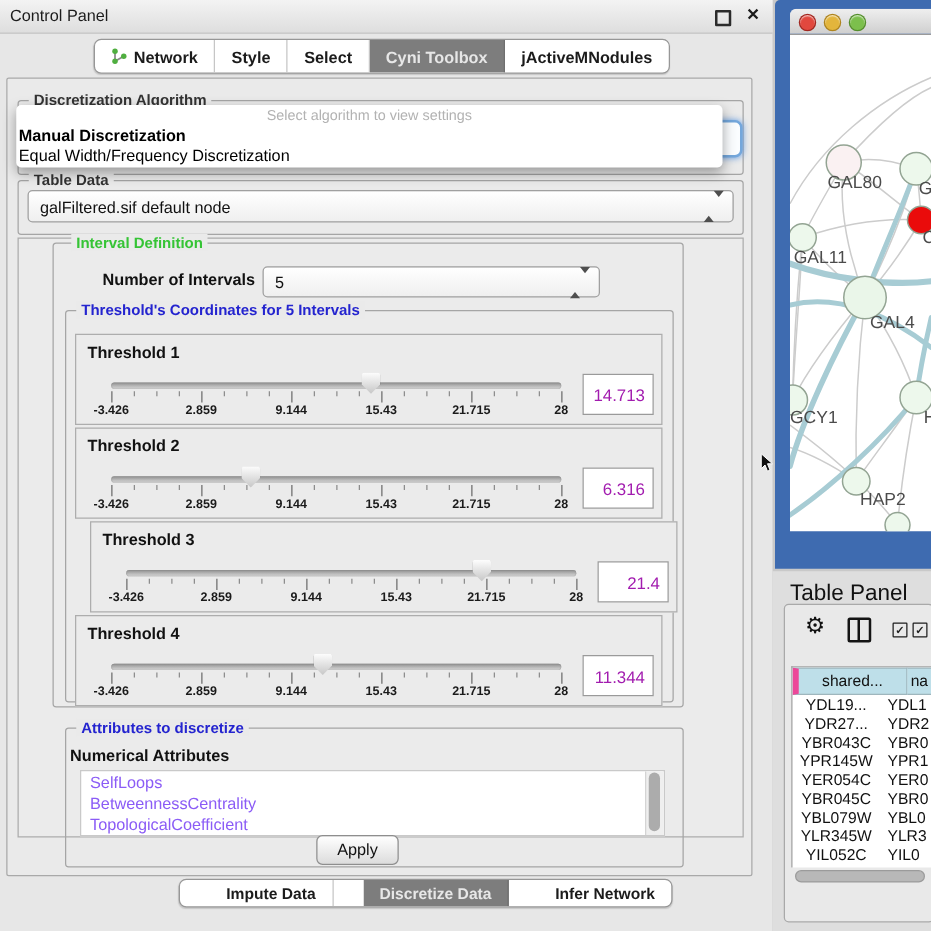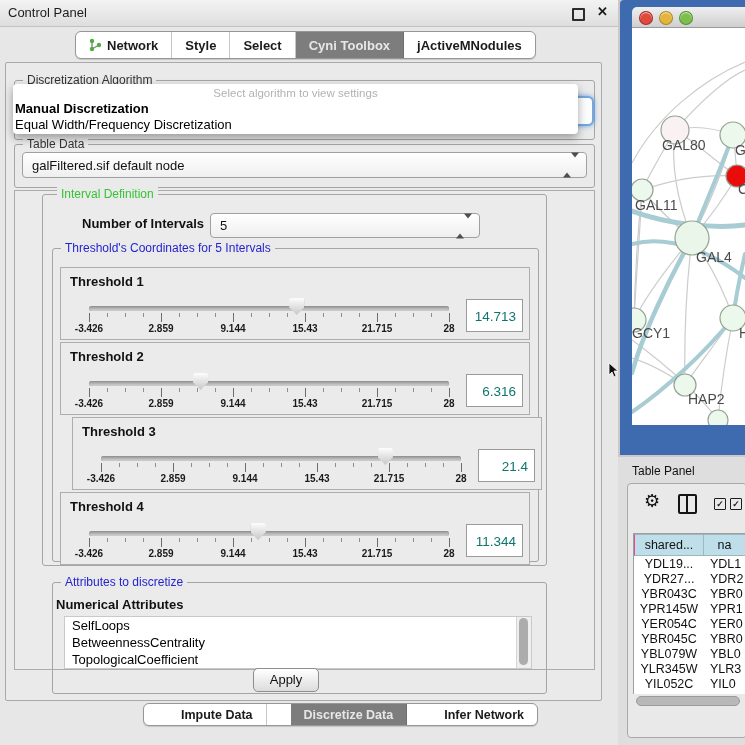--- a/index.html
+++ b/index.html
@@ -20,21 +20,21 @@
   .seg-item:last-child{border-right:none;}
   .seg-item.active{background:#7d7d7d;color:#e7e7e7;border-right-color:#6f6f6f;}
   .top-seg{left:75px;top:31px;height:26px;}
   .bottom-seg{left:143px;top:703px;height:21px;}
   .bottom-seg .seg-item{font-size:12.5px;margin-left:24px;}
   
   .cbox{position:absolute;left:5px;top:62px;width:595px;height:637px;border:1px solid #a9a9a9;
         border-radius:2px;background:#eaeaea;}
   .group{position:absolute;border:1px solid #a5a5a5;border-radius:3px;}
   .group-title{position:absolute;top:-8px;left:8px;background:#eaeaea;padding:0 4px;font-size:12px;
-               font-weight:normal;color:#333;white-space:nowrap;}
+               font-weight:bold;color:#333;white-space:nowrap;}
   .t-green{color:#35c435;}
   .t-blue{color:#2424cf;}
   
   .combo{position:absolute;background:linear-gradient(#ffffff,#efefef);border:1px solid #a0a0a0;
          border-radius:4px;font-size:13px;color:#111;}
   .combo .val{position:absolute;left:9px;top:0;bottom:0;display:flex;align-items:center;}
   .stepper{position:absolute;right:7px;top:50%;transform:translateY(-50%);}
   .arr-up{width:0;height:0;border-left:4px solid transparent;border-right:4px solid transparent;
           border-bottom:5px solid #4e4e4e;margin-bottom:2px;}
   .arr-dn{width:0;height:0;border-left:4px solid transparent;border-right:4px solid transparent;
@@ -61,50 +61,50 @@
              background:linear-gradient(#fdfdfd,#c7c7c7);
              clip-path:polygon(8% 0,92% 0,100% 12%,100% 55%,50% 100%,0 55%,0 12%);
              filter:drop-shadow(0 1px 1px rgba(0,0,0,.45));}
   .tickrow{position:absolute;left:28px;top:45px;width:360px;height:10px;}
   .tick{position:absolute;width:1px;background:#6d6d6d;top:0;}
   .tick.minor{height:4px;opacity:.75;}
   .tick.major{height:9px;}
   .ticklabels{position:absolute;left:28px;top:55px;width:360px;height:12px;}
   .ticklabel{position:absolute;transform:translateX(-50%);font-size:10px;font-weight:bold;color:#1a1a1a;white-space:nowrap;}
   .thr-value{position:absolute;left:405px;top:31px;width:57px;height:33px;background:#fff;border:1px solid #9a9a9a;
-             font-size:13.5px;color:#0f766e;text-align:right;line-height:33px;padding-right:6px;box-sizing:border-box;}
+             font-size:13.5px;color:#a21caf;text-align:right;line-height:33px;padding-right:6px;box-sizing:border-box;}
   
   .num-attr-label{position:absolute;left:56px;top:597px;font-size:13px;font-weight:bold;color:#111;}
   .attr-list{position:absolute;left:64px;top:616px;width:466px;height:51px;background:#fff;border:1px solid #c9c9c9;overflow:hidden;}
-  .attr-item{font-size:13px;color:#000000;line-height:17px;padding-left:7px;white-space:nowrap;}
+  .attr-item{font-size:13px;color:#8b5cf6;line-height:17px;padding-left:7px;white-space:nowrap;}
   .attr-scroll{position:absolute;right:0;top:0;bottom:0;width:14px;background:#efefef;border-left:1px solid #d4d4d4;}
   .attr-scroll .thumb{position:absolute;left:2px;top:1px;width:9px;height:47px;background:#acacac;border-radius:5px;}
   .apply-btn{position:absolute;left:253px;top:668px;width:64px;height:22px;border:1px solid #8e8e8e;border-radius:5px;
              background:linear-gradient(#ffffff,#dcdcdc);font-size:13px;color:#111;text-align:center;line-height:22px;}
   
   .netwin{position:absolute;left:620px;top:0;width:125px;height:455px;background:#3e6bb0;border-radius:4px 0 0 0;}
   .nw-titlebar{position:absolute;left:12px;top:7px;width:113px;height:20px;
                background:linear-gradient(#efefef,#cfcfcf);border-radius:5px 0 0 0;border-bottom:1px solid #9a9a9a;}
   .light{position:absolute;top:4px;width:12px;height:12px;border-radius:50%;box-shadow:inset 0 1px 1px rgba(255,255,255,.7);}
   .nw-canvas{position:absolute;left:12px;top:28px;width:113px;height:397px;background:#fff;}
   
   .tp{position:absolute;left:618px;top:457px;width:127px;height:288px;background:#dedede;}
-  .tp-title{position:absolute;left:14px;top:7px;font-size:12px;color:#111;}
+  .tp-title{position:absolute;left:14px;top:7px;font-size:18px;color:#111;}
   .tp-box{position:absolute;left:9px;top:26px;width:118px;height:253px;background:#e9e9e9;border:1px solid #a9a9a9;border-radius:4px;}
   .gear{position:absolute;left:16px;top:6px;font-size:18px;color:#111;font-family:"DejaVu Sans",sans-serif;}
   .split-icon{position:absolute;left:50px;top:10px;width:15px;height:16px;border:2px solid #141414;border-radius:2px;}
   .split-icon:before{content:"";position:absolute;left:6px;top:0;bottom:0;width:2px;background:#141414;}
   .cb{position:absolute;top:14px;width:10px;height:10px;border:1.5px solid #1d1d1d;border-radius:1px;
       font-size:9px;line-height:10px;text-align:center;color:#1d1d1d;font-weight:bold;}
   .tp-table{position:absolute;left:5px;top:49px;width:112px;height:160px;background:#fff;overflow:hidden;
             border-top:1px solid #9f9f9f;border-left:1px solid #9f9f9f;}
   .tp-hrow{display:flex;height:22px;}
   .tp-hcell{background:#bedfe9;border:1px solid #9fb6bd;border-left:none;font-size:12.5px;color:#111;
             display:flex;align-items:center;justify-content:center;overflow:hidden;white-space:nowrap;box-sizing:border-box;}
-  .tp-hcell.c1{width:70px;border-left:1px solid #ec4899;}
+  .tp-hcell.c1{width:92px;border-left:5px solid #ec4899;}
   .tp-hcell.c2{flex:1;}
   .tp-row{display:flex;height:15px;font-size:12.5px;color:#111;}
   .tp-cell{overflow:hidden;white-space:nowrap;display:flex;align-items:center;justify-content:center;}
   .tp-cell.c1{width:70px;}
   .tp-cell.c2{flex:1;justify-content:flex-start;padding-left:6px;}
   .hscroll{position:absolute;left:8px;top:212px;width:104px;height:10px;}
   .hscroll .thumb{position:absolute;left:0;top:0;width:104px;height:10px;background:#b8b8b8;border:1px solid #9b9b9b;border-radius:5px;box-sizing:border-box;}
   .cursor{position:absolute;left:608px;top:362px;z-index:90;}
 </style>
 </head>

